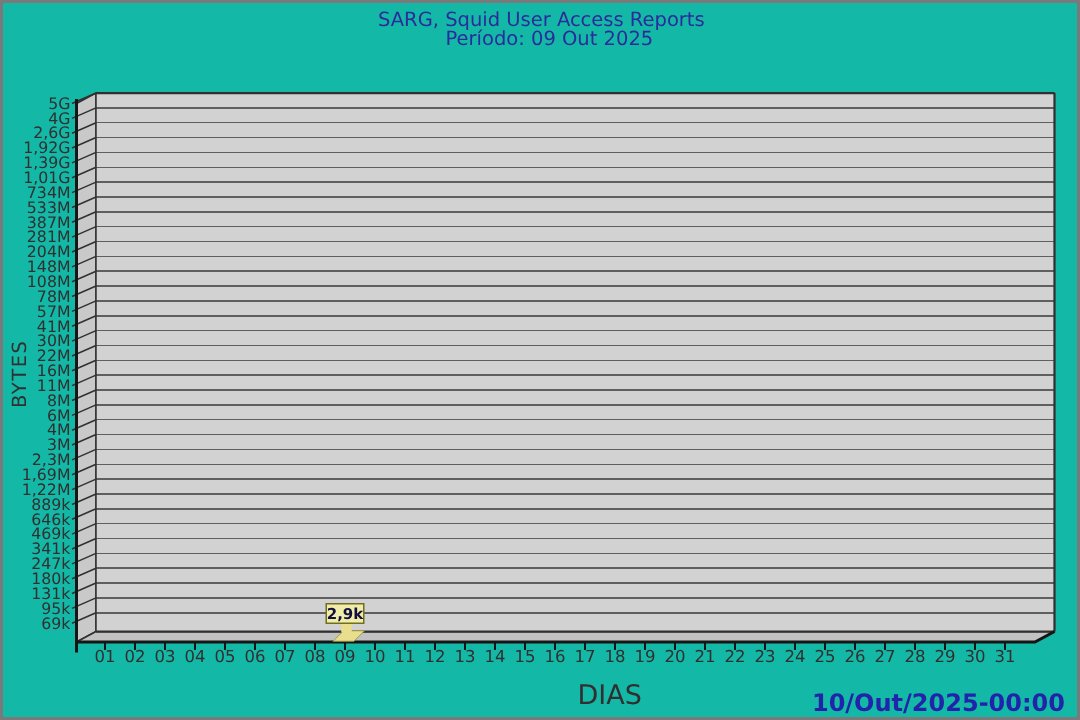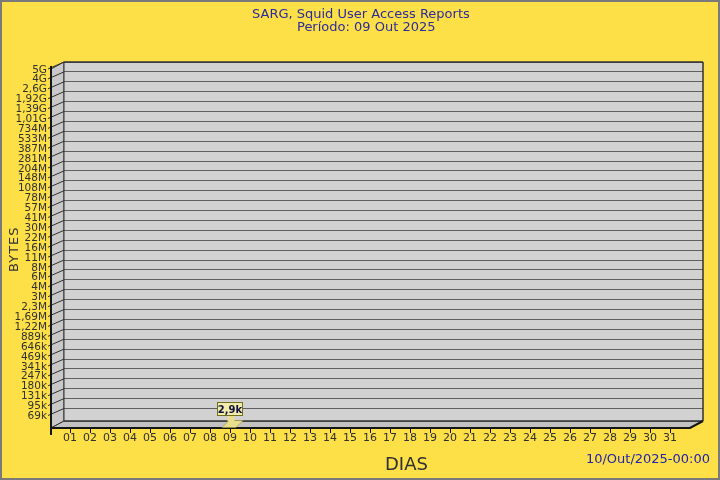--- a/index.html
+++ b/index.html
@@ -1,31 +1,31 @@
 <!DOCTYPE html>
 <html><head>
 <meta charset="utf-8">
 <style>
   html,body{margin:0;padding:0;background:#9a9aa8;}
   *{box-sizing:border-box;font-family:"DejaVu Sans","Liberation Sans",sans-serif;}
   .frame{
     position:relative;width:720px;height:480px;
-    background:#fde047;border:2px solid #7a7a7a;overflow:hidden;
+    background:#14b8a6;border:2px solid #7a7a7a;overflow:hidden;
   }
   .title-line{position:absolute;font-size:13px;line-height:13px;color:#2B2B9B;white-space:pre;}
   .title-1{left:250px;top:5px;}
   .title-2{left:295px;top:18px;}
   .title-3{left:295px;top:31px;}
   .y-axis-title{
     position:absolute;left:4px;top:210px;height:60px;
     writing-mode:vertical-rl;transform:rotate(180deg);
     font-size:13px;letter-spacing:1px;color:#303030;
   }
   .x-axis-title{position:absolute;left:338px;top:451px;font-size:18px;color:#303030;margin-left:45px;}
-  .timestamp{position:absolute;right:8px;bottom:12px;font-size:13px;font-weight:normal;color:#2222AA;}
+  .timestamp{position:absolute;right:8px;bottom:0;font-size:16px;font-weight:bold;color:#2222AA;}
   svg text{user-select:none;}
 </style>
 </head>
 <body>
 
 <div class="frame">
 
   <div class="title-line title-1">SARG, Squid User Access Reports</div>
   <div class="title-line title-2">Período: 09 Out 2025</div>
 

